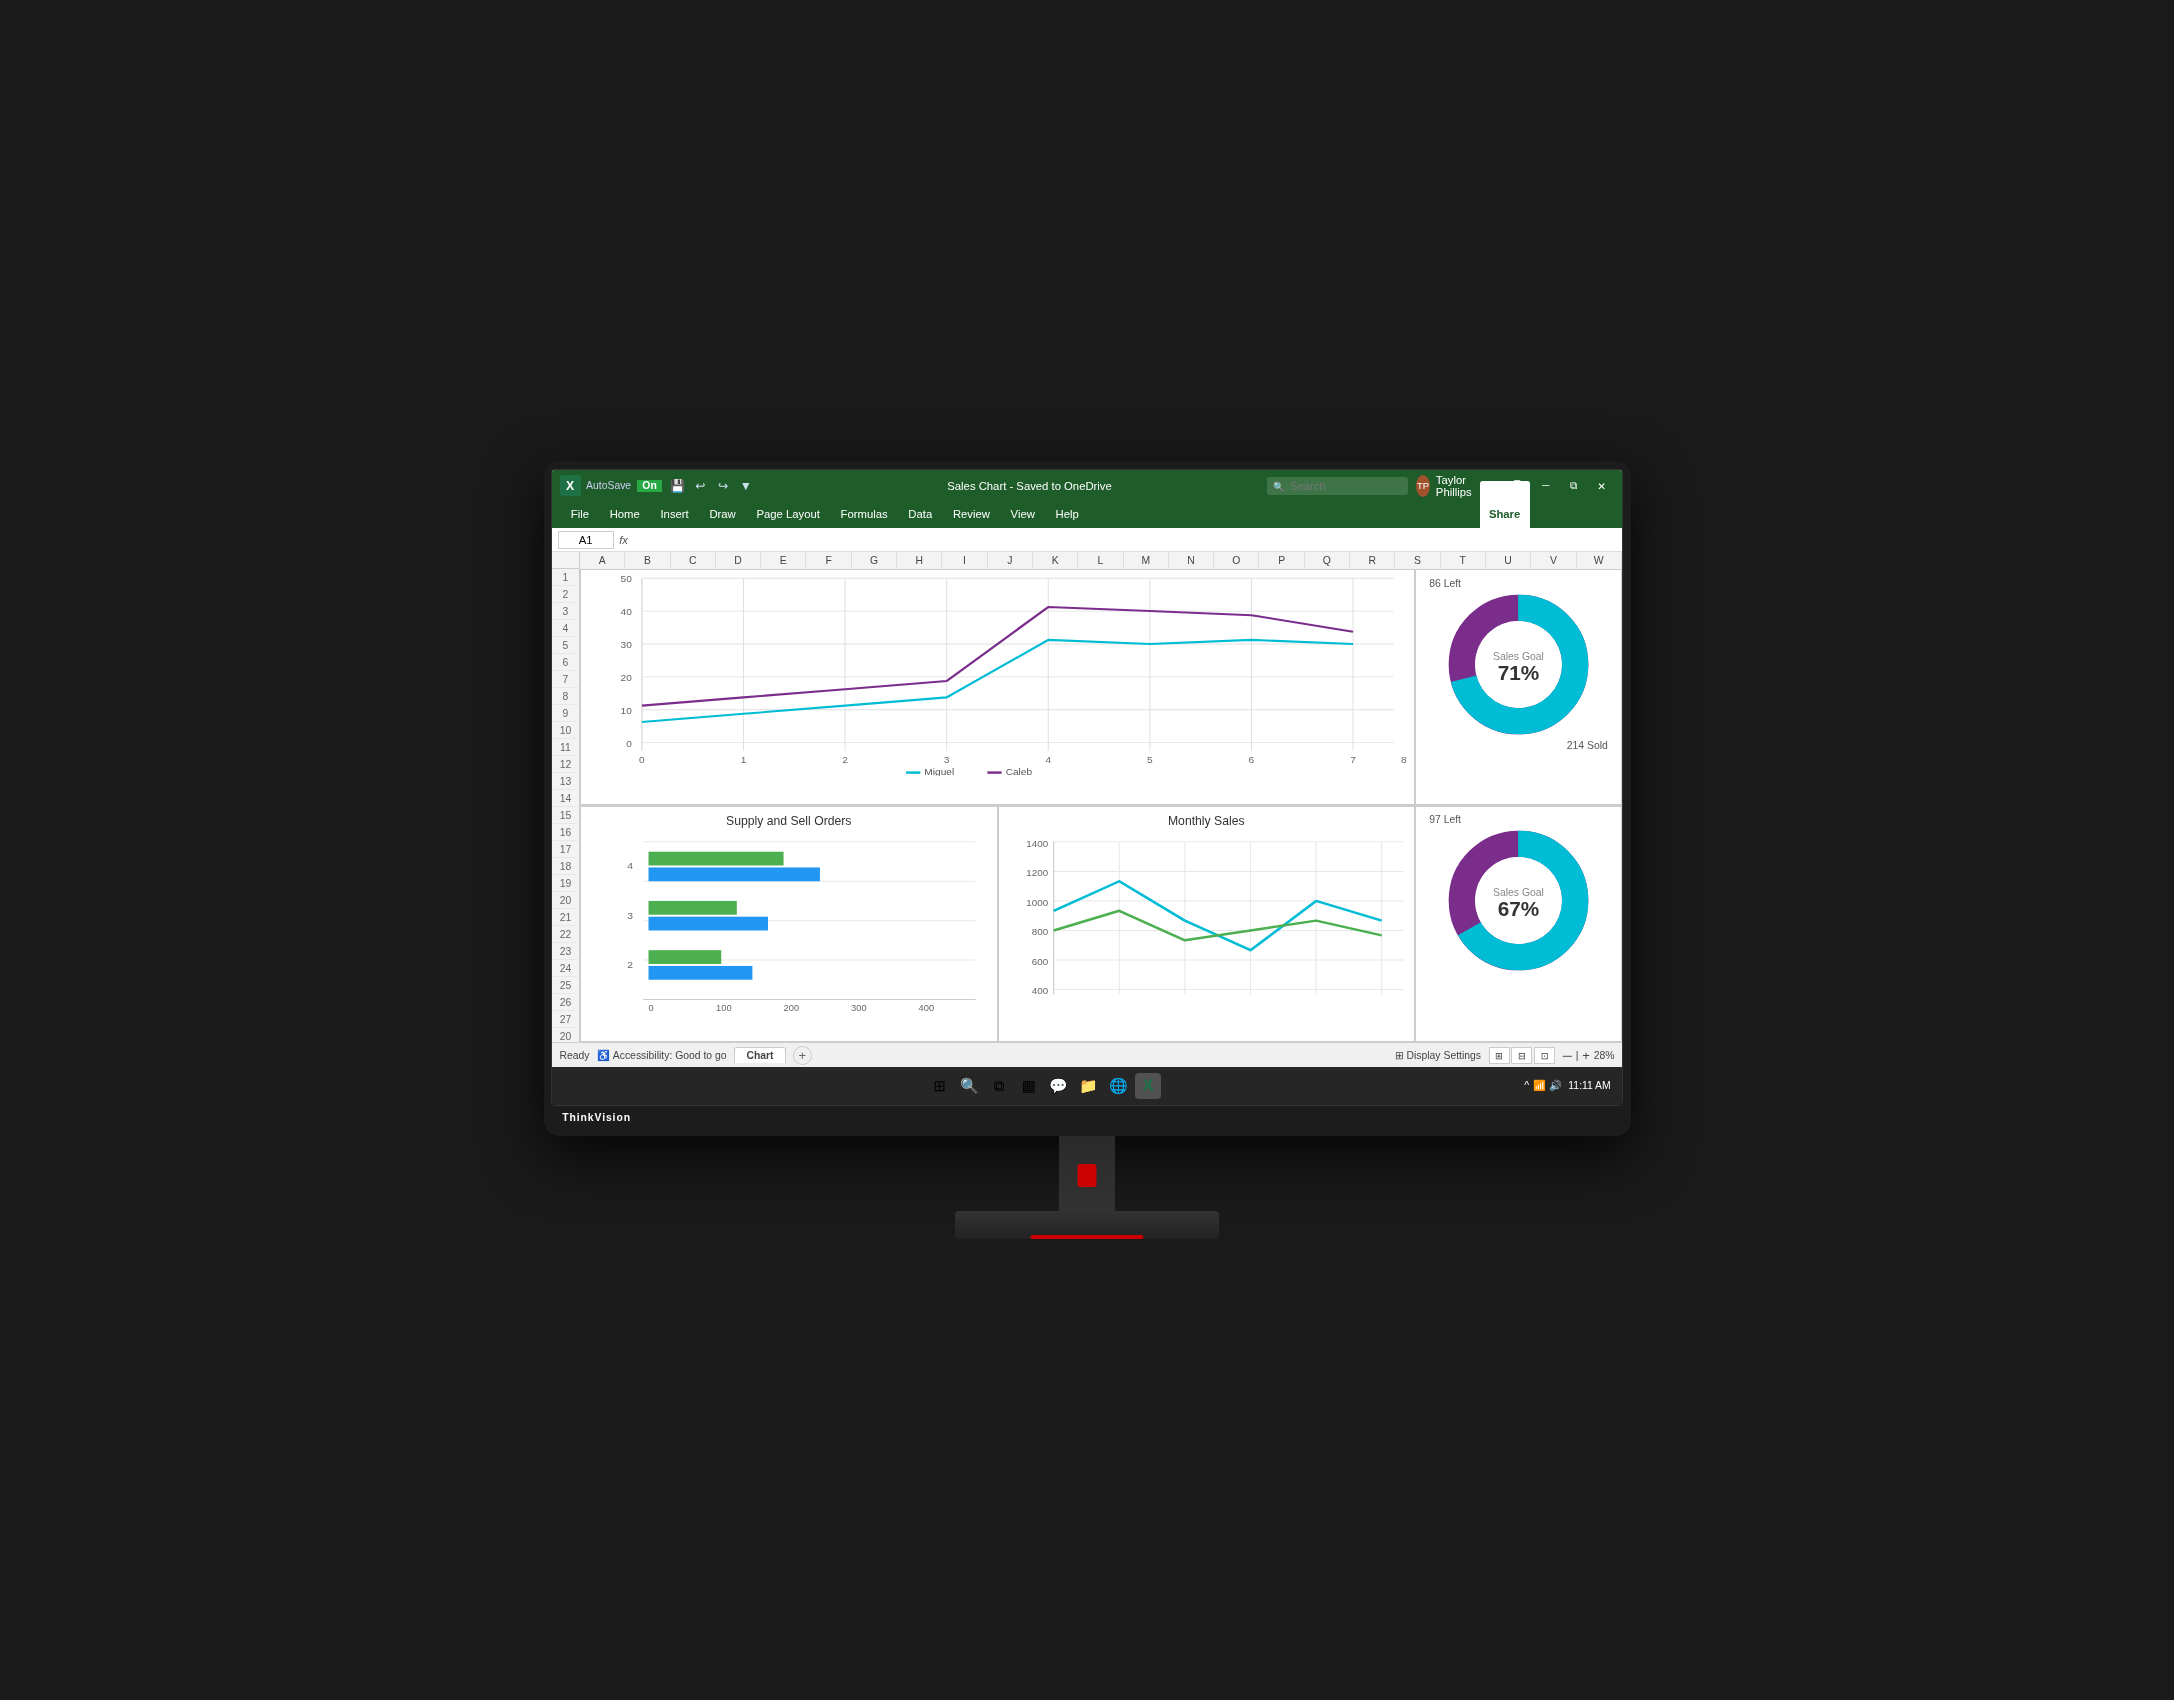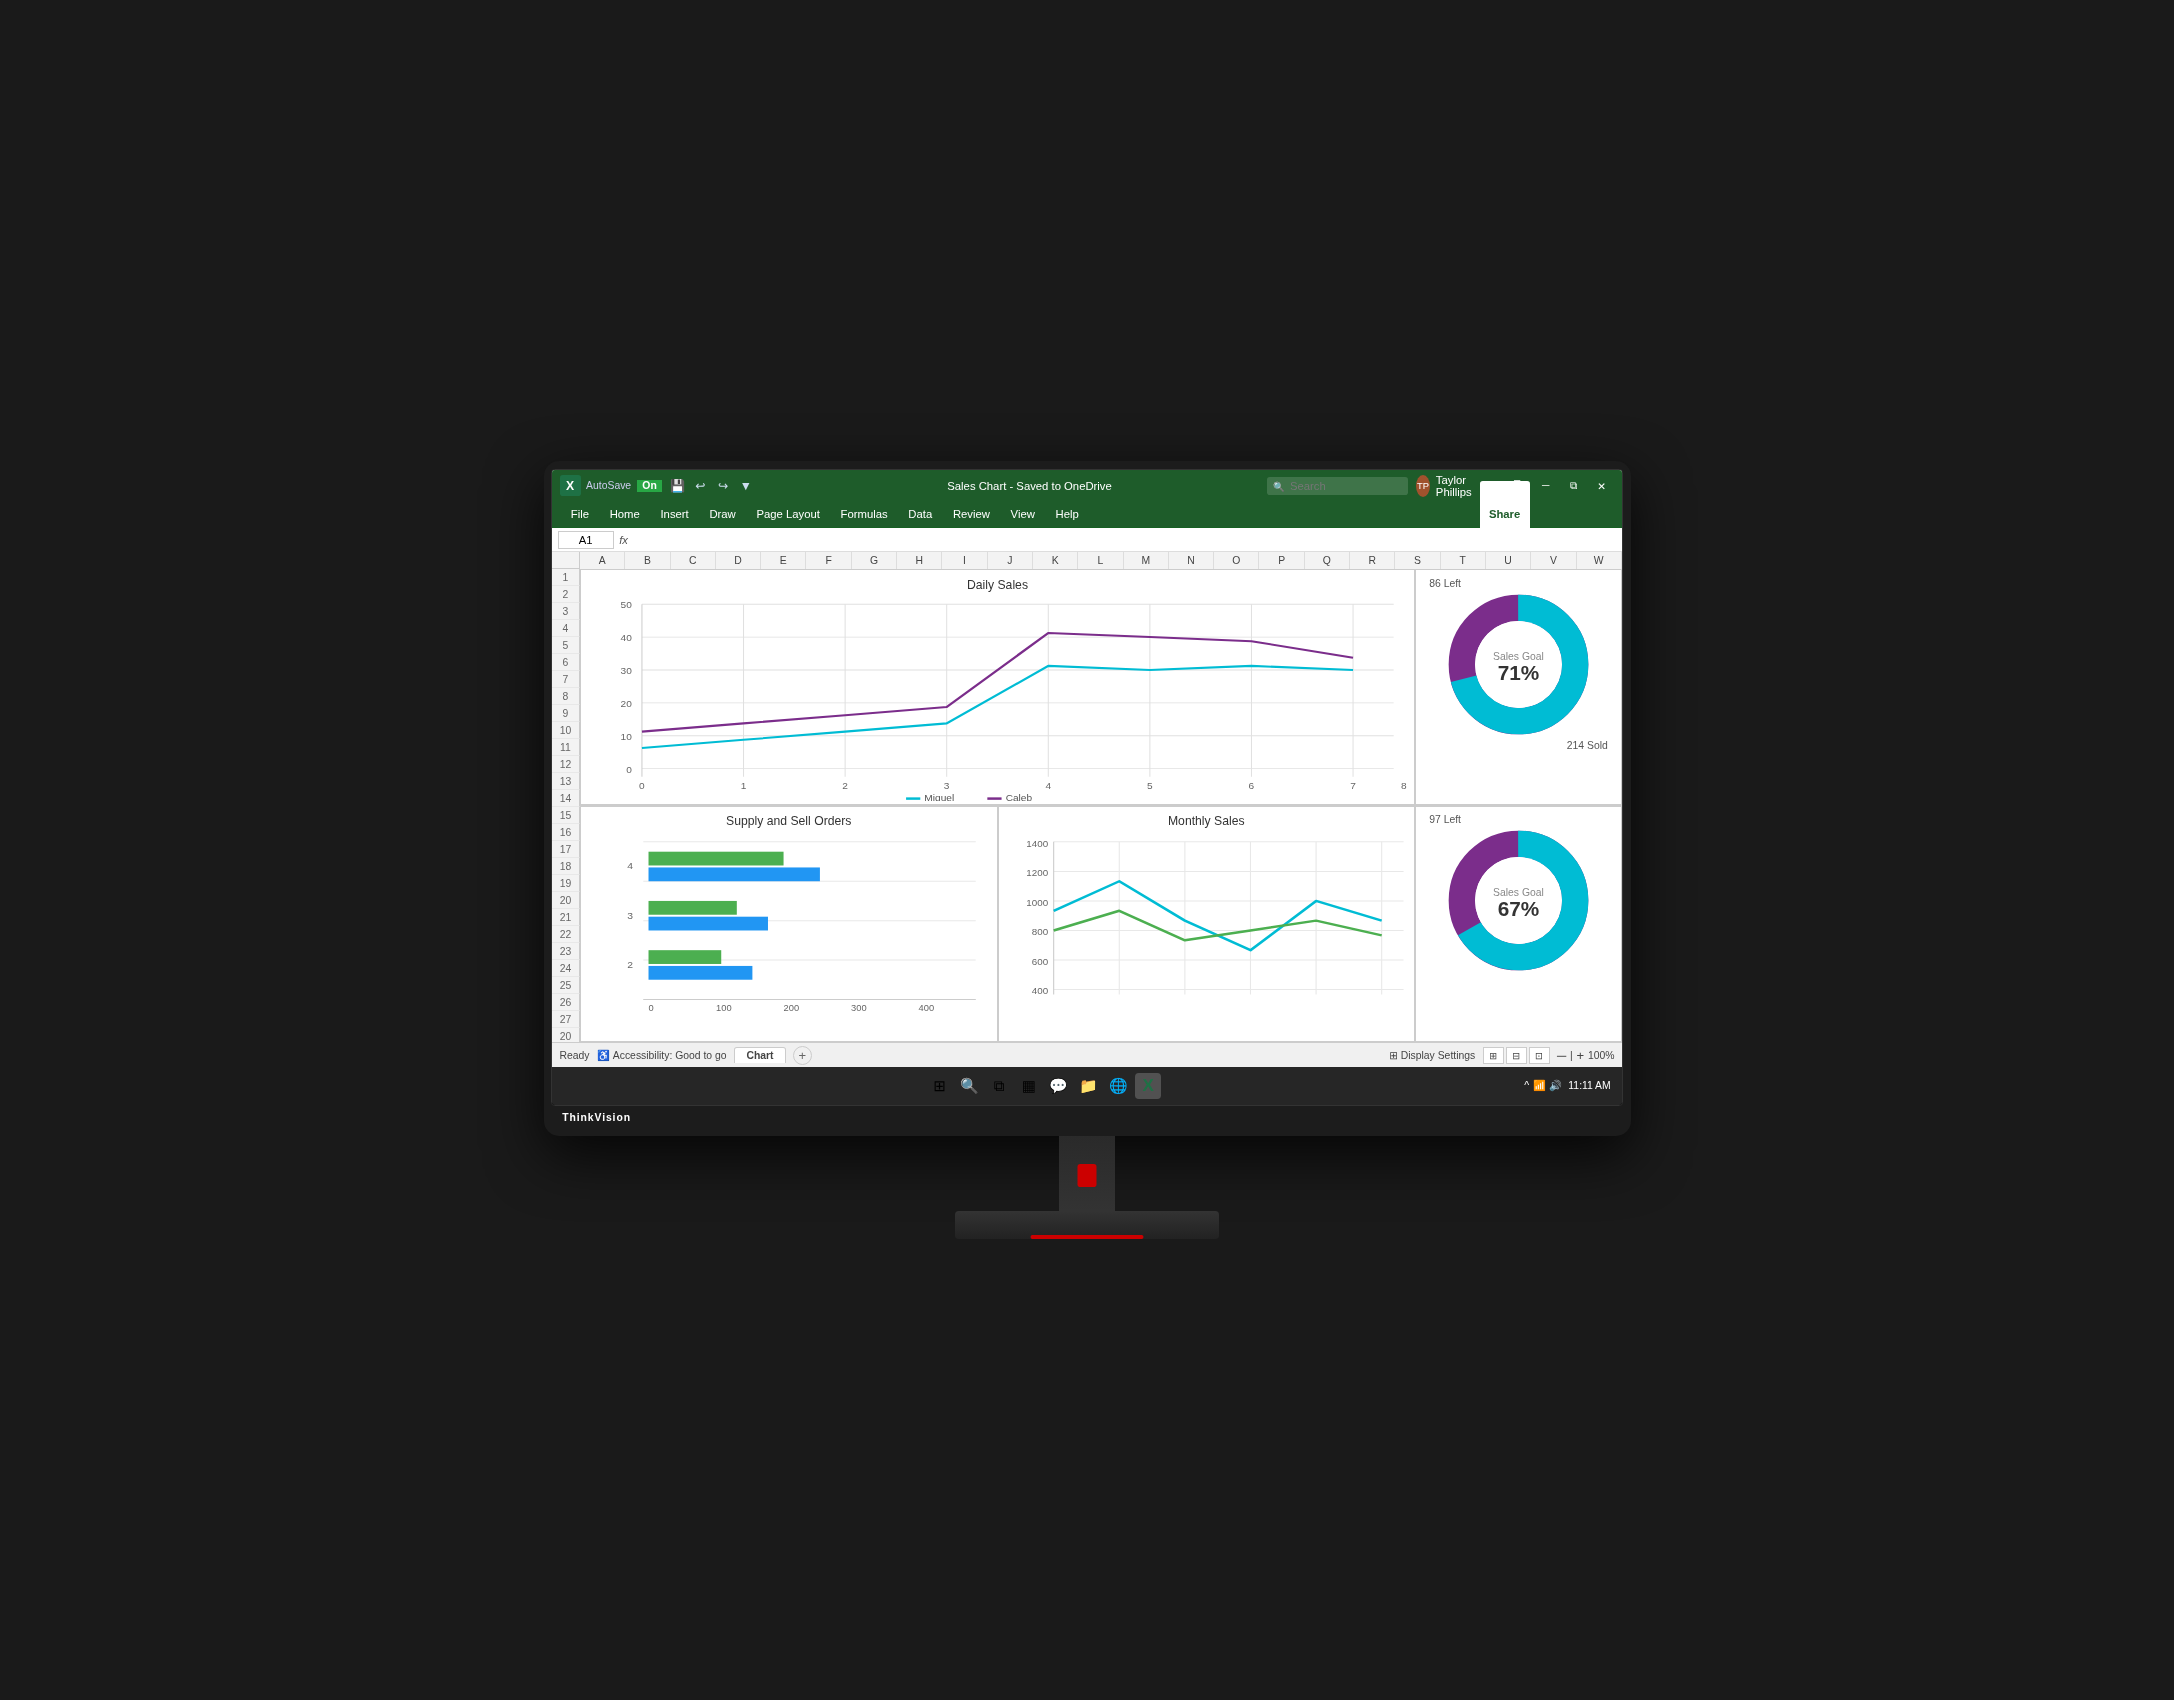--- a/index.html
+++ b/index.html
@@ -521,21 +521,20 @@
                 <div style="flex: 1 1 0%; text-align: center; font-size: 10.4px; color: rgb(68, 68, 68); border-right: 0.9px solid rgb(221, 221, 221); height: 17px; line-height: 17px; min-width: 34px; background: rgb(243, 243, 243);">W</div>
               </div>
 
             <div style="position:absolute;top:17px;left:0;right:0;bottom:0;overflow:hidden;" id="grid-bg"></div>
 
             <div style="position:absolute;top:17px;left:0;right:0;bottom:0;">
 
               <div style="display:flex;height:50%;border-bottom:0.9px solid #ccc;">
 
                 <div style="flex:1;border:0.9px solid #ccc;background:#fff;">
-                  <div class="chart-title">Daily Sales</div>
                   <svg width="100%" height="88%" viewBox="0 0 820 250" preserveAspectRatio="none" style="font-size:12px">
 
                     <line x1="60" y1="10" x2="800" y2="10" stroke="#e0e0e0" stroke-width="1"></line>
                     <line x1="60" y1="50" x2="800" y2="50" stroke="#e0e0e0" stroke-width="1"></line>
                     <line x1="60" y1="90" x2="800" y2="90" stroke="#e0e0e0" stroke-width="1"></line>
                     <line x1="60" y1="130" x2="800" y2="130" stroke="#e0e0e0" stroke-width="1"></line>
                     <line x1="60" y1="170" x2="800" y2="170" stroke="#e0e0e0" stroke-width="1"></line>
                     <line x1="60" y1="210" x2="800" y2="210" stroke="#e0e0e0" stroke-width="1"></line>
 
                     <line x1="60" y1="10" x2="60" y2="220" stroke="#ccc" stroke-width="1"></line>
@@ -691,21 +690,21 @@
             </span>
             <div class="view-btns">
               <div class="view-btn">⊞</div>
               <div class="view-btn">⊟</div>
               <div class="view-btn">⊡</div>
             </div>
             <div class="zoom-controls">
               <span style="cursor:pointer;font-size:13px;">─</span>
               <span style="cursor:pointer;">|</span>
               <span style="cursor:pointer;font-size:13px;">+</span>
-              <span>100%</span>
+              <span>28%</span>
             </div>
           </div>
         </div>
 
       </div>
 
       <div class="taskbar">
         <div class="taskbar-left">
         </div>
         <div class="taskbar-center">

